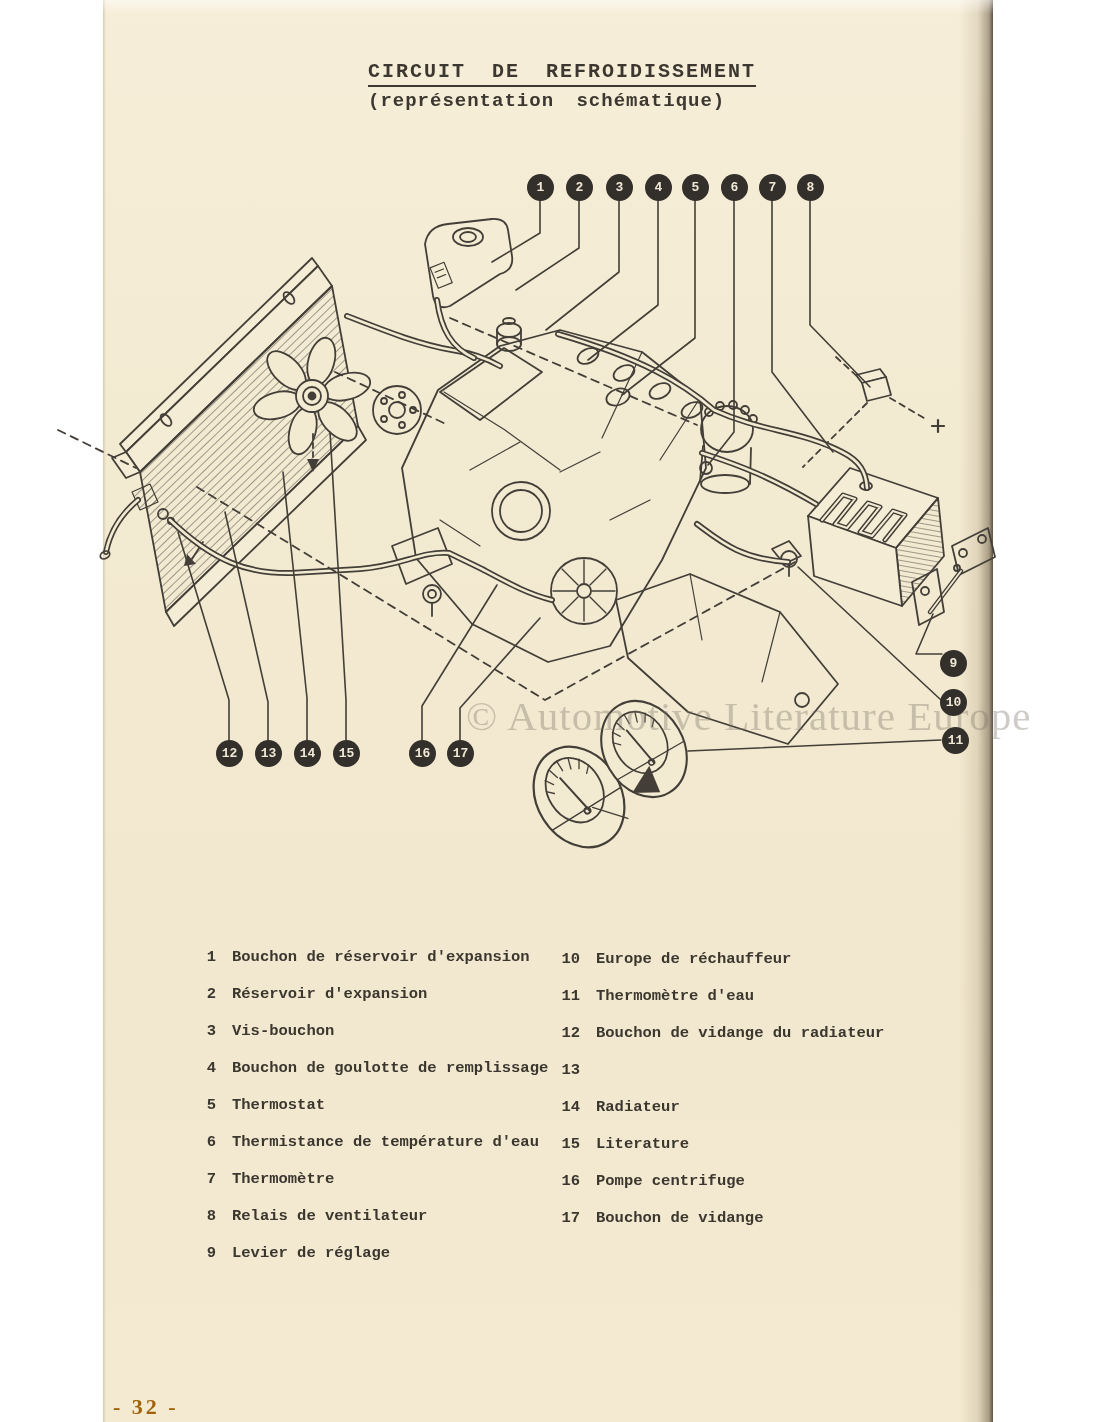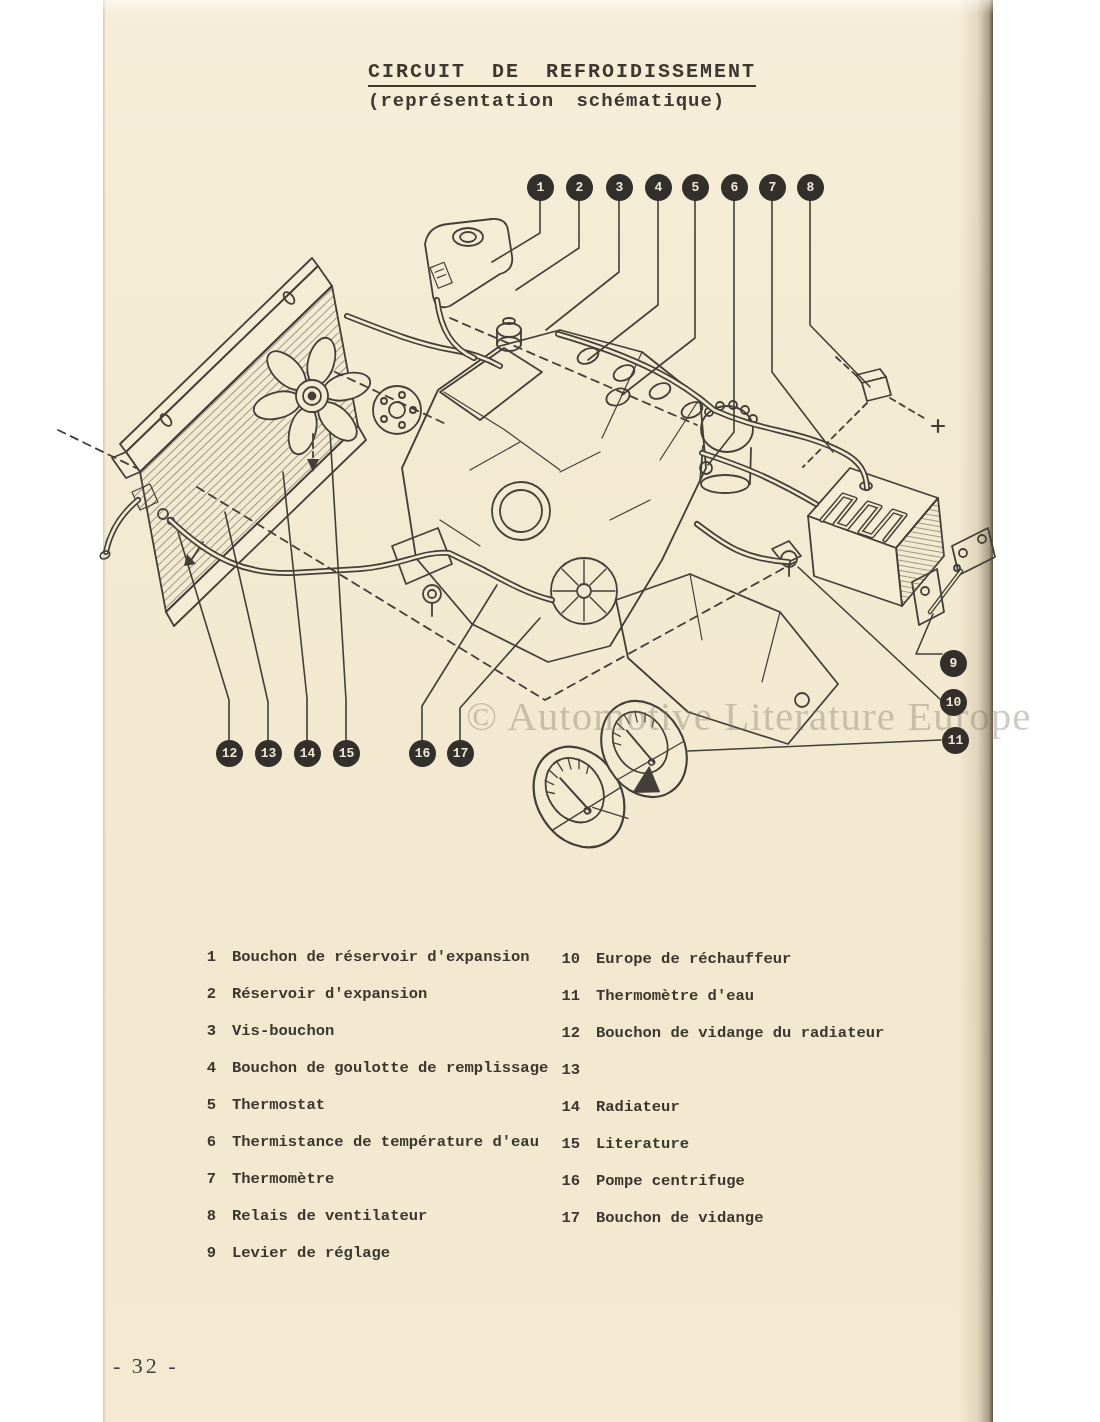--- a/index.html
+++ b/index.html
@@ -41,23 +41,23 @@
   
   .legend-col{position:absolute;z-index:2;color:#3b372f;font-size:15.5px;font-weight:700;}
   .legend-col .row{display:flex;height:37px;align-items:center;}
   .legend-col .num{display:inline-block;text-align:right;flex:none;}
   .legend-left{left:190px;top:938px;width:360px;}
   .legend-left .num{width:26px;margin-right:16px;}
   .legend-right{left:552px;top:940px;width:400px;}
   .legend-right .num{width:28px;margin-right:16px;}
 
   
-  .page-number{position:absolute;left:113px;top:1353px;z-index:2;
+  .page-number{position:absolute;left:113px;top:1394px;z-index:2;
         font-family:"Liberation Serif","DejaVu Serif",serif;
-        font-size:22px;font-weight:400;letter-spacing:3px;color:#404040;}
+        font-size:22px;font-weight:700;letter-spacing:3px;color:#a16207;}
 </style>
 </head>
 <body>
 
 <div class="stage">
   <div class="page"></div>
   <div class="page-top-shade"></div>
 
   <svg class="diagram" width="1100" height="1422" viewBox="0 0 1100 1422">
     <defs>

